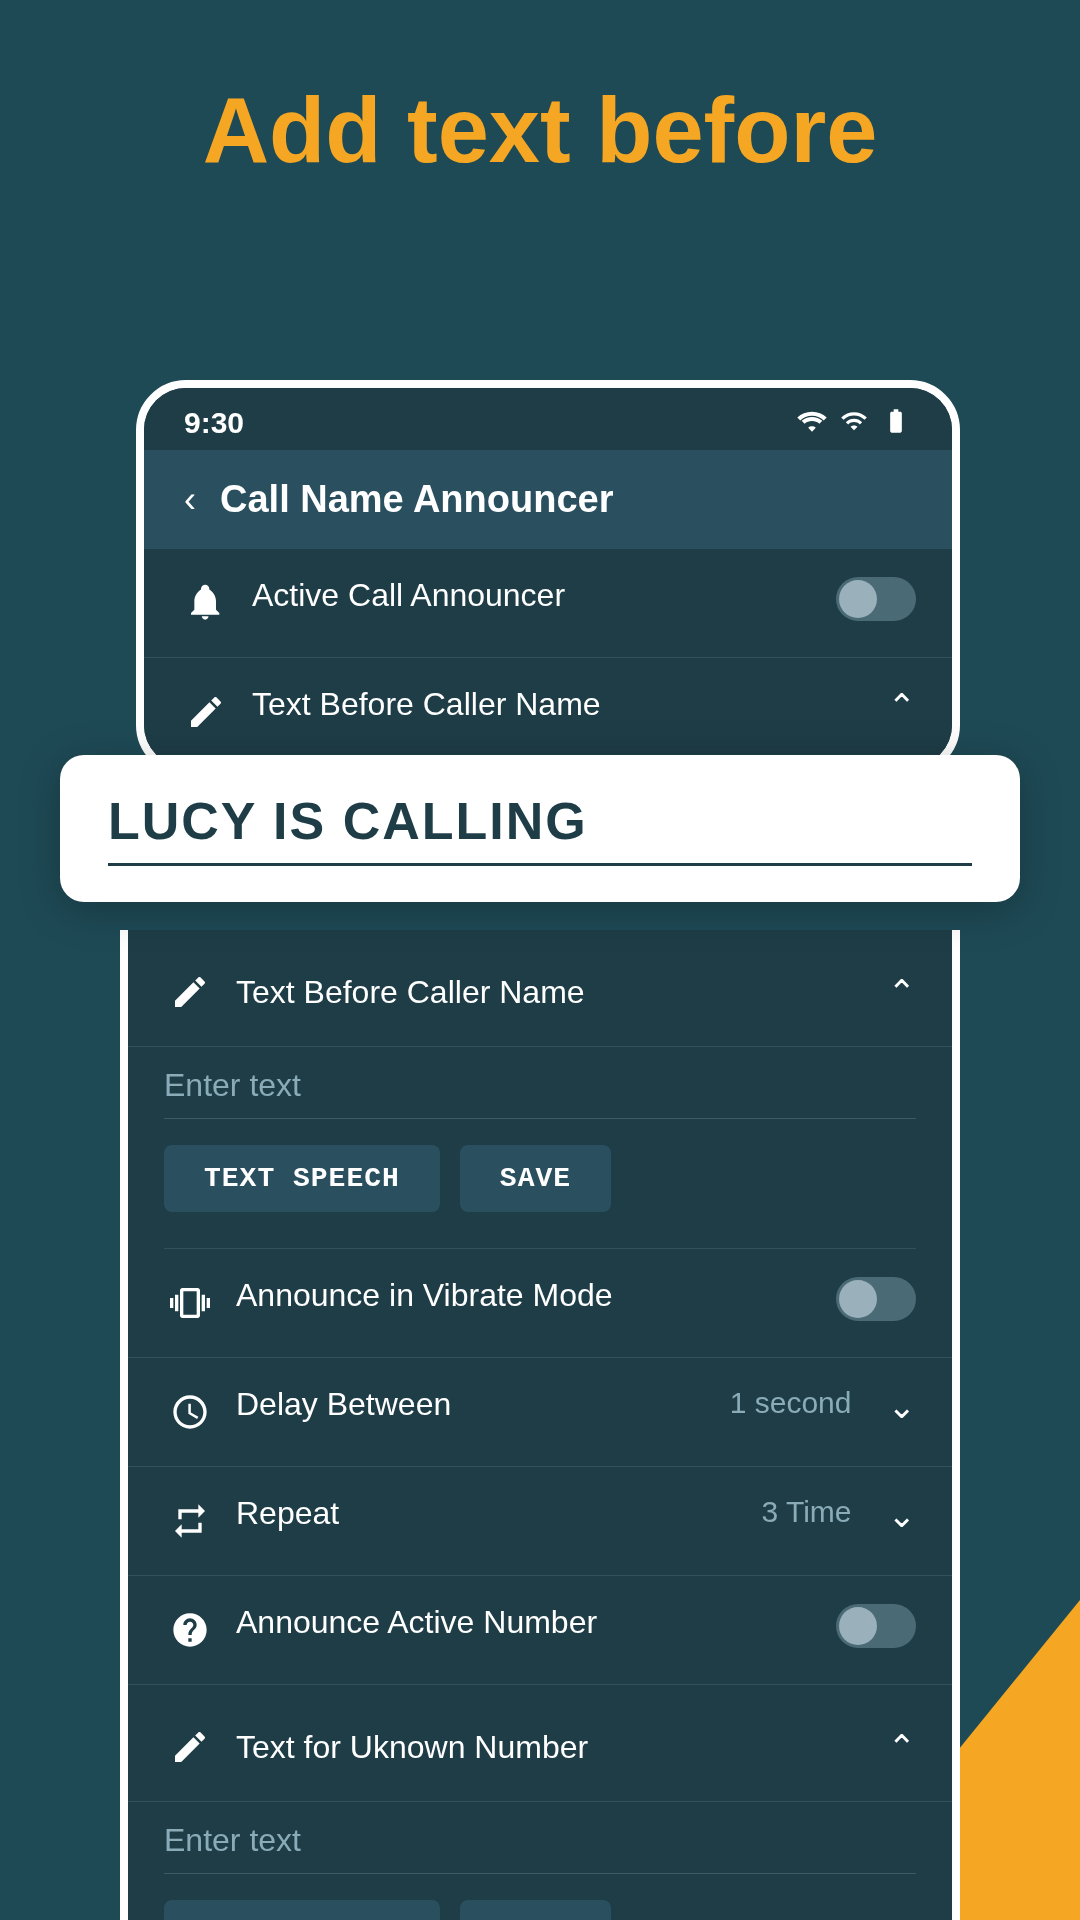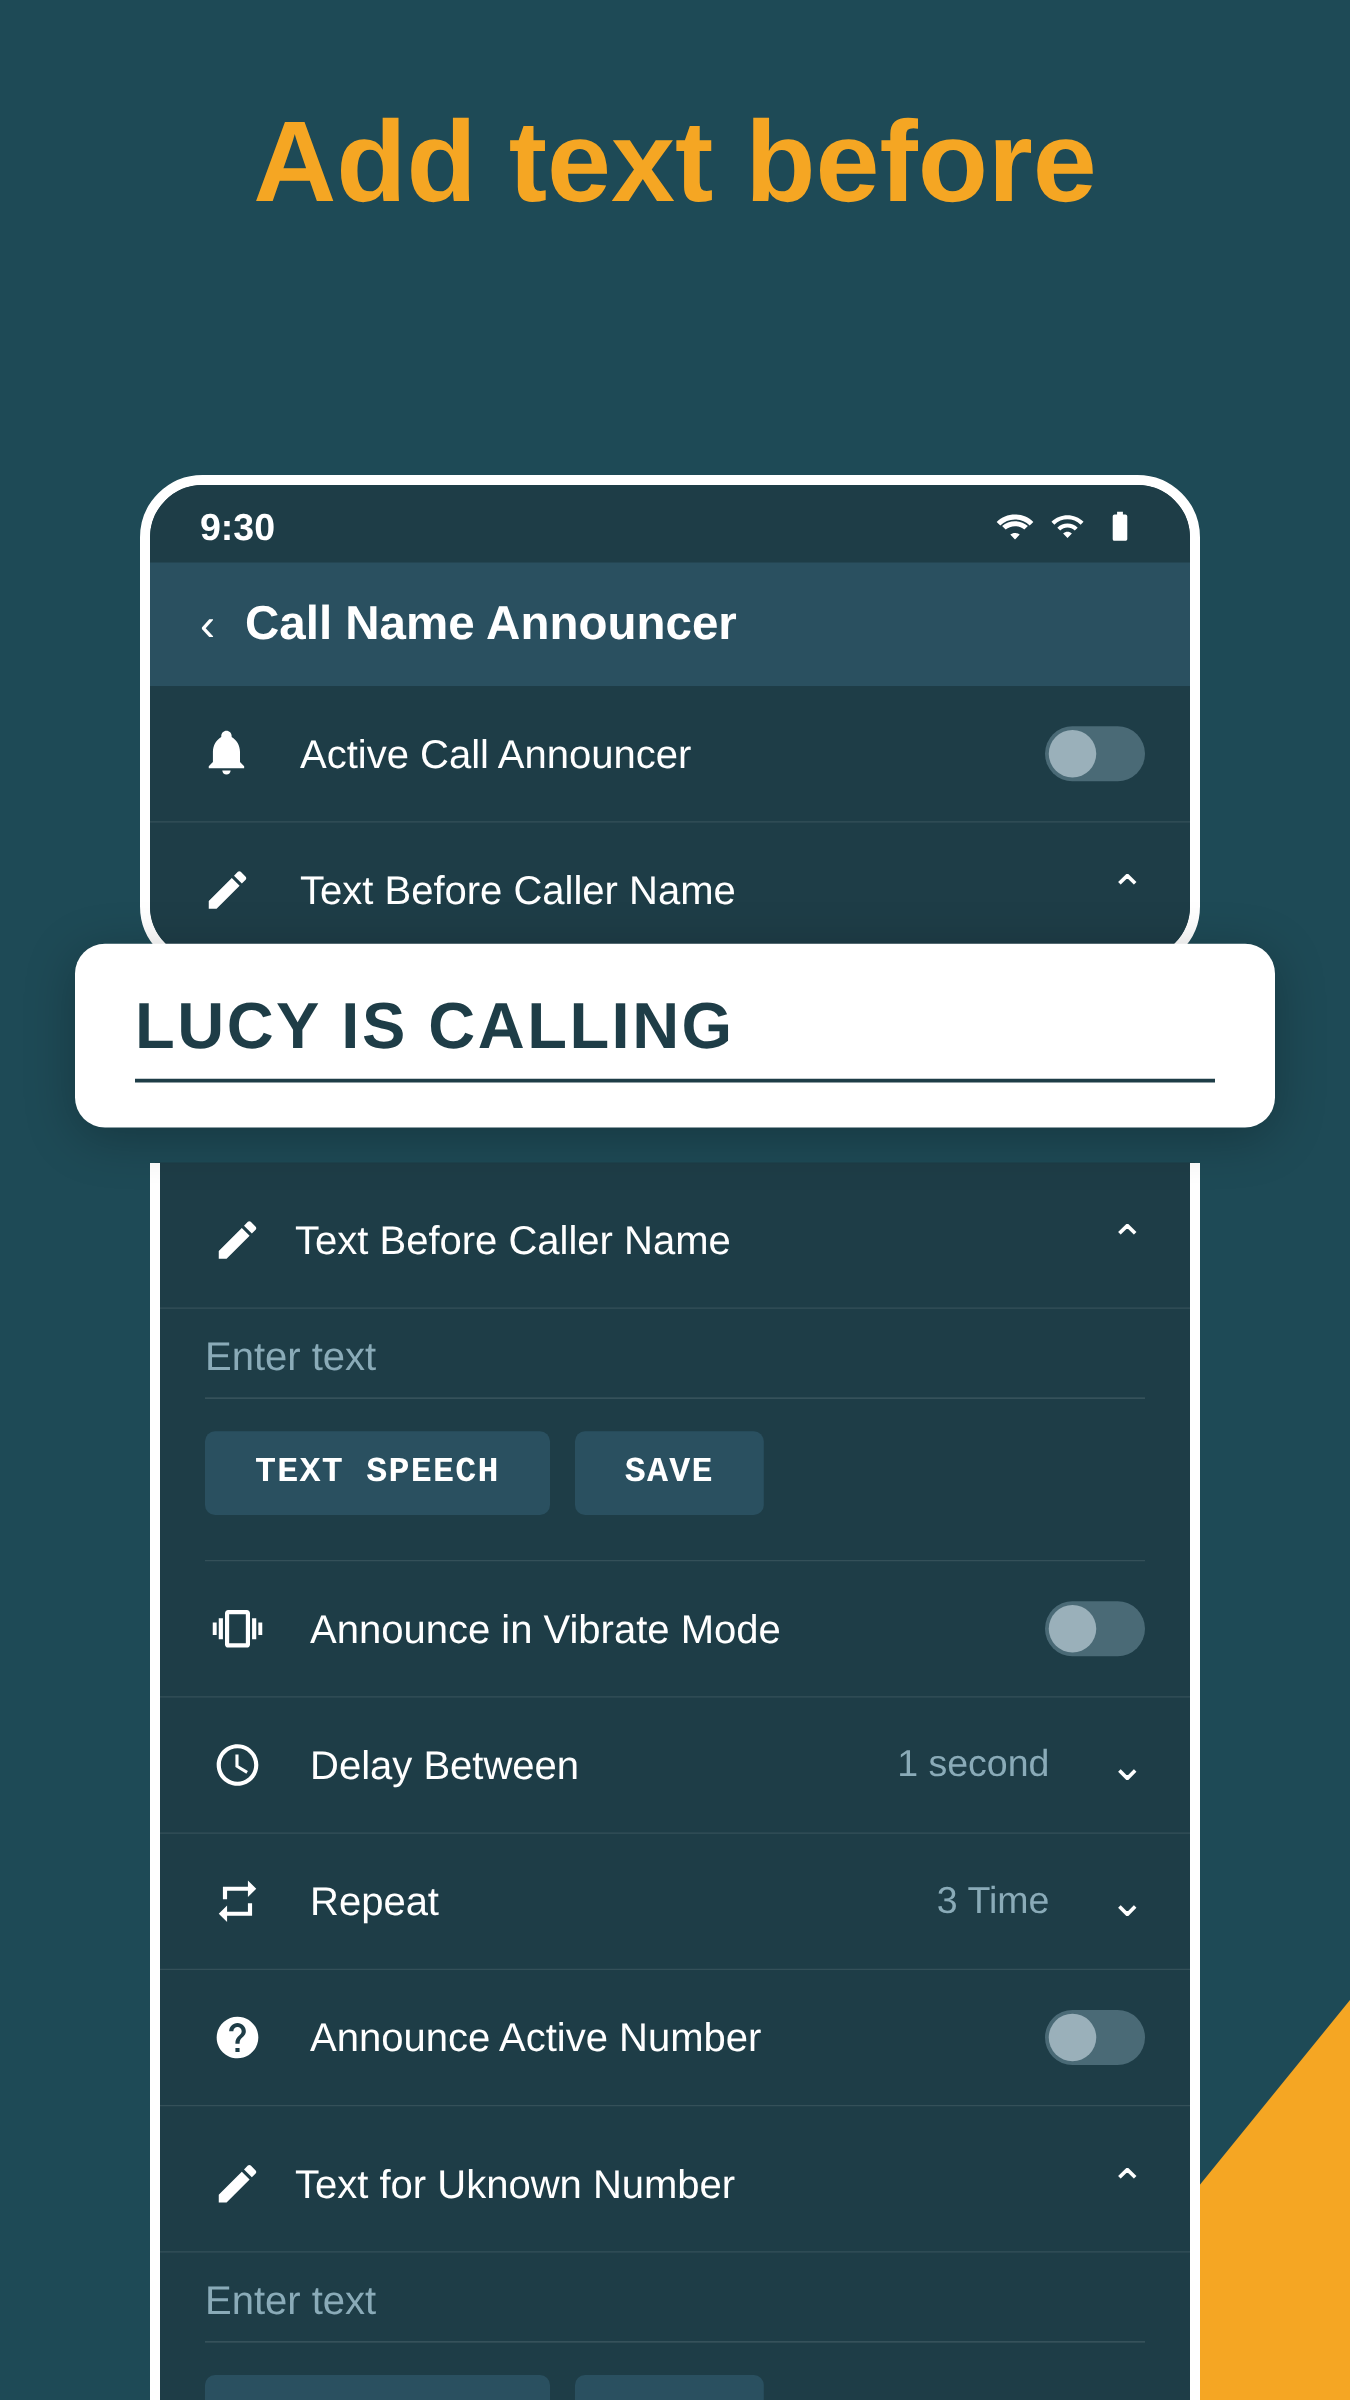--- a/index.html
+++ b/index.html
@@ -28,21 +28,21 @@
     .hero-title-white {
       font-size: 92px;
       font-weight: 900;
       color: #ffffff;
       line-height: 1.1;
     }
 
     .phone-mockup {
       position: absolute;
       top: 380px;
-      left: 112px;
+      left: 136px;
       right: 120px;
       background: #1e3d47;
       border-radius: 50px;
       border: 8px solid #ffffff;
       overflow: hidden;
       z-index: 10;
     }
 
     .status-bar {
       background: #1e3d47;
@@ -83,24 +83,23 @@
       font-size: 38px;
       font-weight: 600;
     }
 
     .settings-list {
       background: #1e3d47;
     }
 
     .setting-row {
       display: flex;
-      align-items: center;
       padding: 28px 36px;
       border-bottom: 1px solid rgba(255,255,255,0.1);
-      gap: 32px;
+      gap: 20px;
     }
 
     .setting-icon {
       width: 52px;
       height: 52px;
       display: flex;
       align-items: center;
       justify-content: center;
       flex-shrink: 0;
     }

